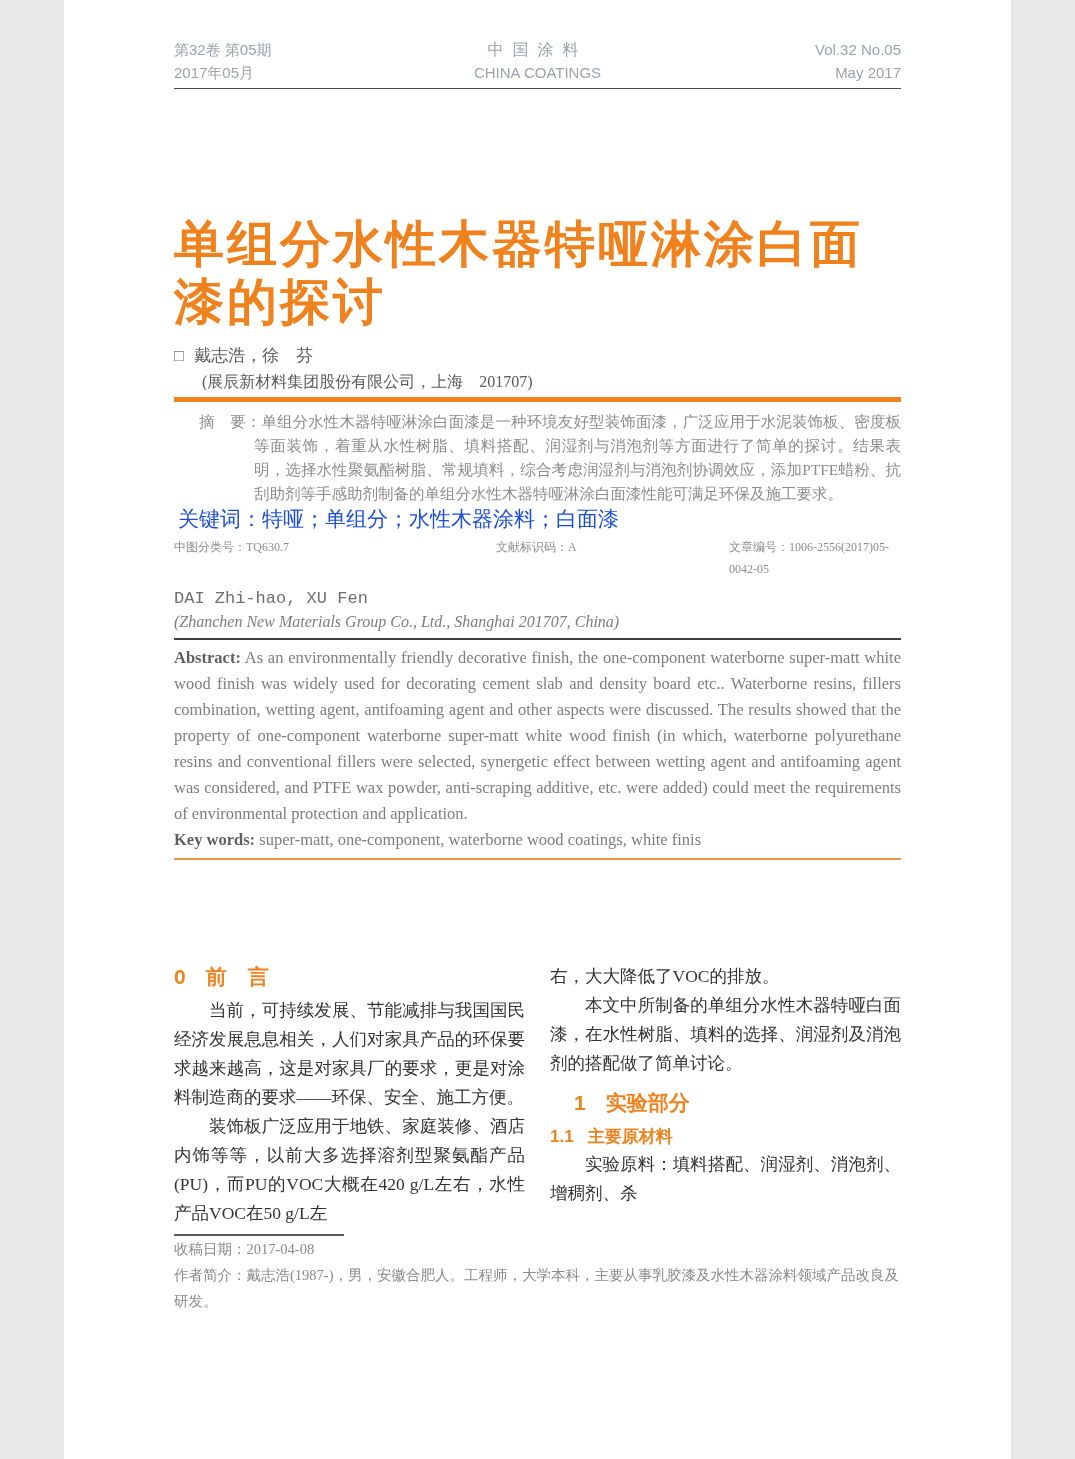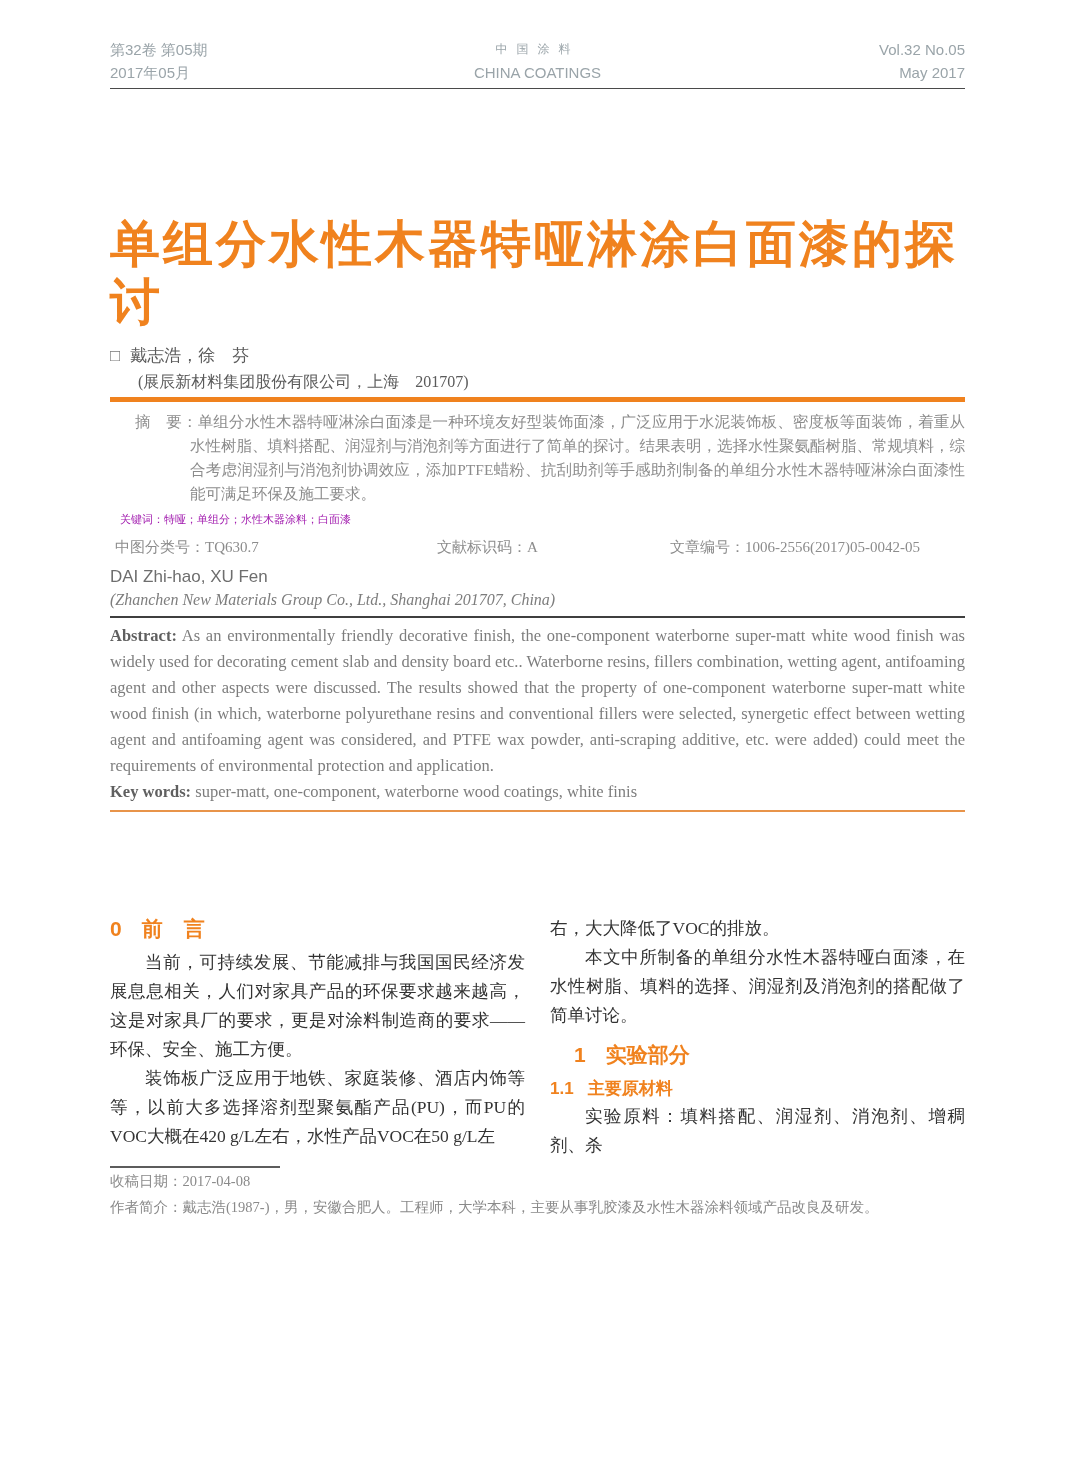--- a/index.html
+++ b/index.html
@@ -1,47 +1,47 @@
 <!DOCTYPE html>
 <html><head>
 <meta charset="utf-8">
 <style>
   * { margin:0; padding:0; box-sizing:border-box; }
   html,body { background:#e8e8e8; }
   .page {
-    position:relative; width:1075px; height:1459px; margin:0 auto;
+    position:relative; width:947px; height:1459px; margin:0 auto;
     background:#ffffff; padding:38px 110px 0 110px;
     font-family:"Liberation Serif","DejaVu Serif",serif; color:#2e2e2e;
     overflow:hidden;
   }
   
   .hdr-row { display:flex; align-items:flex-start; color:#9aa4a9; font-size:15px; line-height:23px; font-family:"Liberation Sans","DejaVu Sans",sans-serif; }
   .hdr-left { flex:1; text-align:left; }
   .hdr-center { flex:1.2; text-align:center; }
-  .hdr-center .cn { letter-spacing:9px; font-size:12px; }
+  .hdr-center .cn { letter-spacing:9px; font-size:16px; }
   .hdr-right { flex:1; text-align:right; }
   .hdr-rule { height:1px; background:#4a4a4a; margin-top:4px; }
   .doi { margin-top:2px; font-size:15px; color:#2b2b2b; line-height:20px; font-family:"Liberation Serif",serif; }
   
   .title-cn { margin-top:126px; font-family:"Liberation Sans","DejaVu Sans",sans-serif;
     font-weight:bold; font-size:50px; line-height:58px; letter-spacing:3px; color:#f0821e; }
   .authors-cn { margin-top:13px; font-size:17px; line-height:24px; color:#5a5a5a; }
   .authors-cn .marker { display:inline-block; margin-right:10px; color:#7a7a7a; }
   .affil-cn { margin-top:2px; margin-left:28px; font-size:16px; line-height:24px; color:#5a5a5a; }
   .rule-orange-thick { margin-top:3px; height:5px; background:#f0821e; }
   
   .abstract-cn { margin-top:8px; margin-left:25px; padding-left:55px; text-indent:-55px;
     font-size:15.5px; line-height:24px; color:#8c8c8c; text-align:justify; }
-  .kw-cn { margin-top:2px; margin-left:10px; font-size:11px; line-height:22px; color:#a21caf; }
-  .clc-row { margin-top:6px; margin-left:5px; display:flex; font-size:15px; line-height:22px; color:#8c8c8c;justify-content:center; }
+  .kw-cn { margin-top:2px; margin-left:4px; font-size:21px; line-height:22px; color:#1d4ed8; }
+  .clc-row { margin-top:6px; display:flex; font-size:12px; line-height:22px; color:#8c8c8c;justify-content:center; }
   .clc-row .seg1 { width:322px; } .clc-row .seg2 { width:233px; } .clc-row .seg3 { flex:1; }
   
   .title-en { margin-top:88px; font-family:"Liberation Sans","DejaVu Sans",sans-serif;
     font-weight:bold; font-size:33px; line-height:48px; color:#f0821e; }
-  .authors-en { margin-top:8px; font-family:Liberation Sans, sans-serif;
+  .authors-en { margin-top:8px; font-family:Liberation Mono, monospace;
     font-size:17px; line-height:22px; color:#6e6e6e; }
   .affil-en { margin-top:2px; font-style:italic; font-size:16px; line-height:20px; color:#7d7d7d; }
   .rule-dark { margin-top:6px; height:2px; background:#3f3f3f; }
   .abstract-en { margin-top:5px; font-size:16.5px; line-height:26px; color:#7d7d7d; text-align:justify; }
   .abstract-en b, .kw-en b { color:#5f5f5f; }
   .kw-en { font-size:16.5px; line-height:26px; color:#7d7d7d; }
   .rule-orange-thin { margin-top:5px; height:2px; background:#e8944a; }
   
   .body-cols { margin-top:102px; display:flex; gap:25px; }
   .col { flex:1; min-width:0; }

